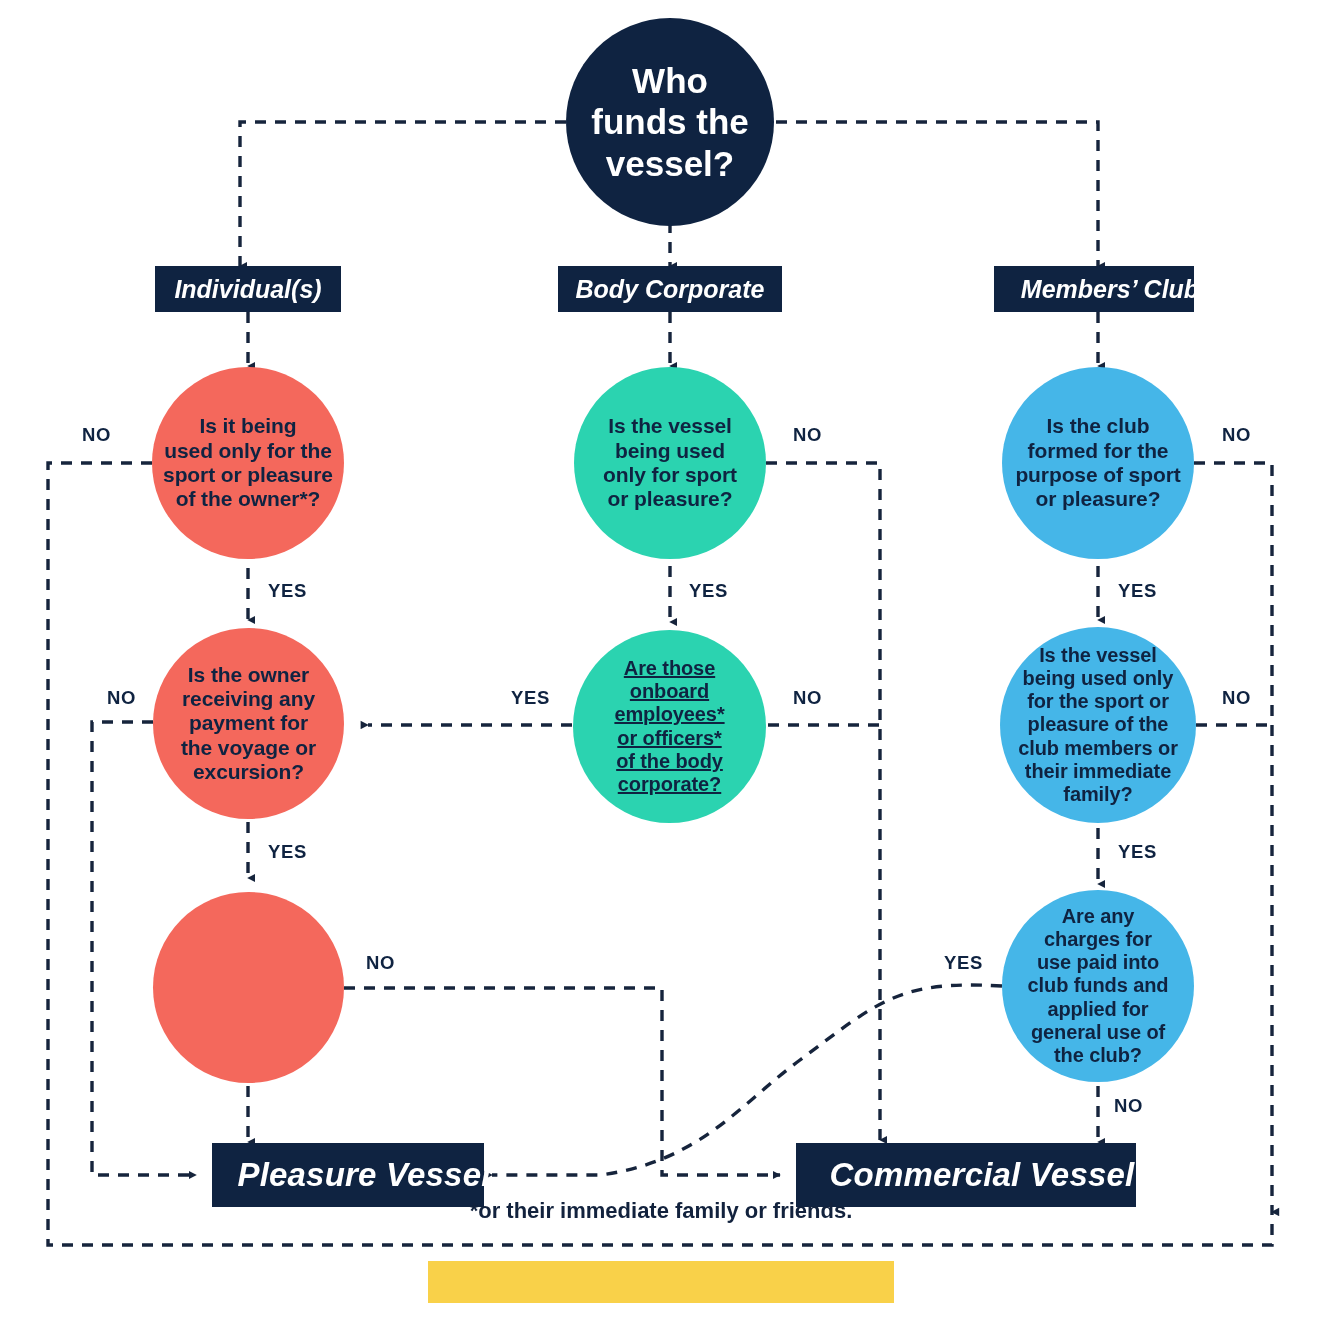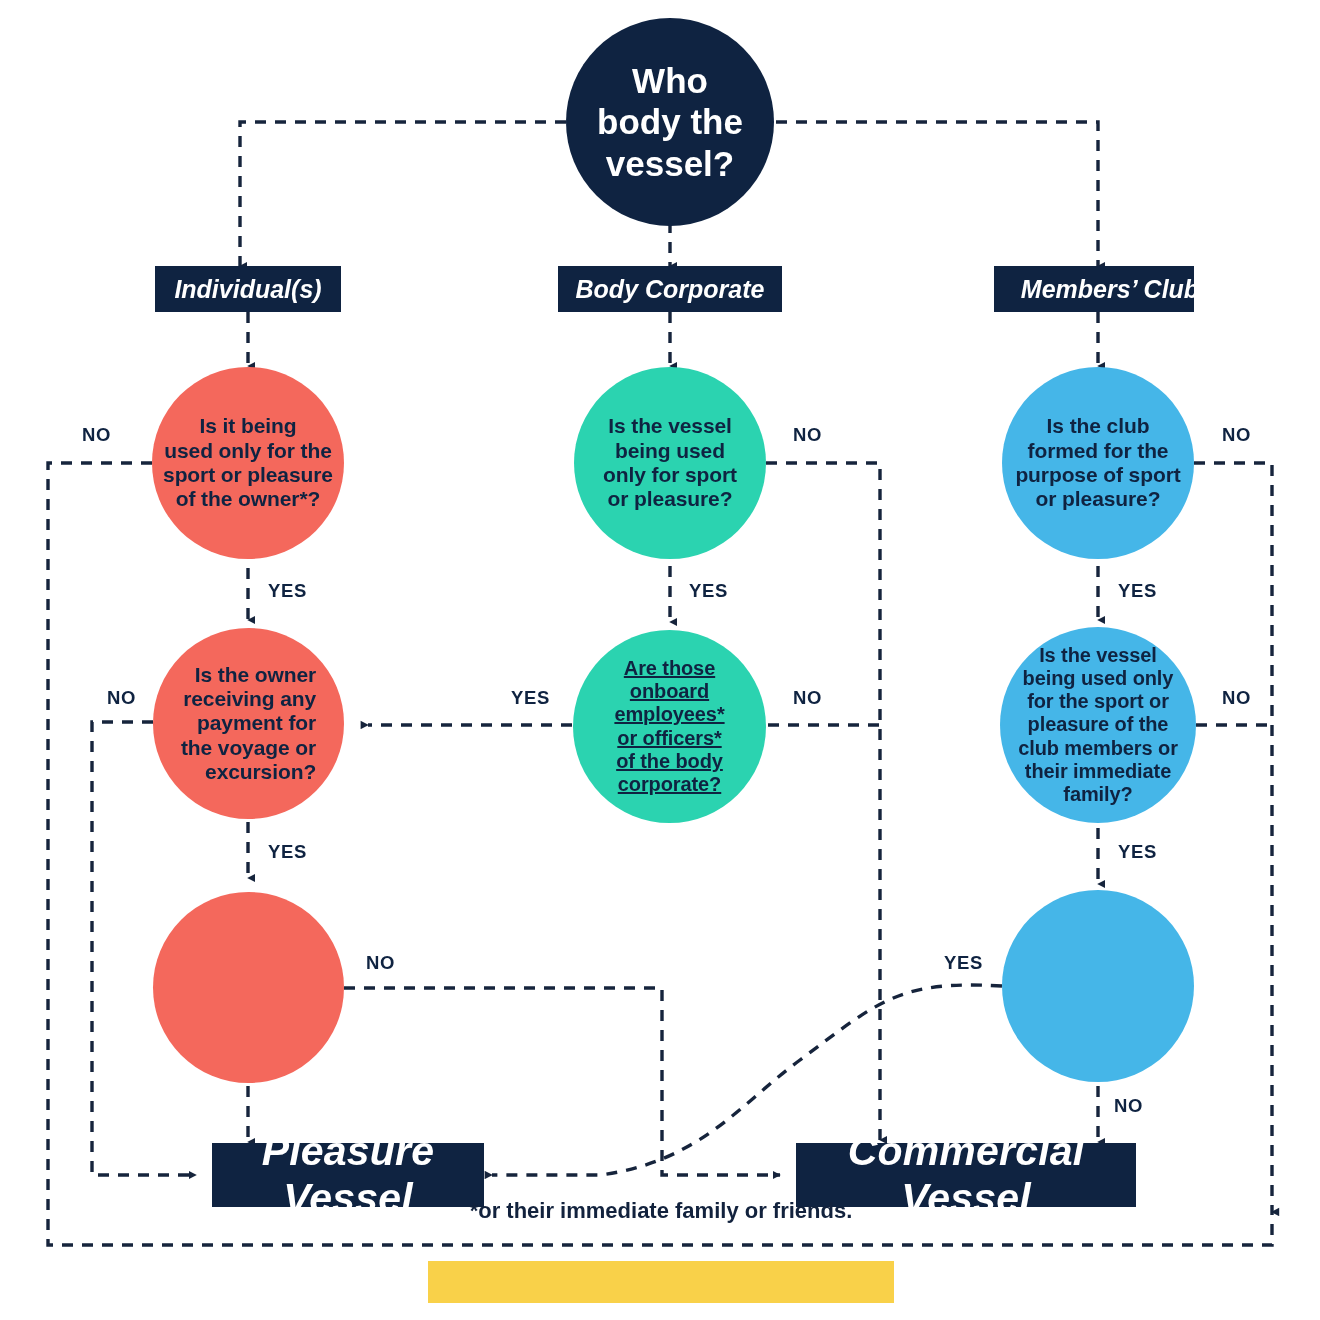--- a/index.html
+++ b/index.html
@@ -7,21 +7,21 @@
        font-family:"Liberation Sans", sans-serif;}
   #stage{position:relative;width:1320px;height:1320px;}
   svg#flow{position:absolute;left:0;top:0;width:1320px;height:1320px;}
 
   .node-text{position:absolute;display:flex;align-items:center;justify-content:center;
              text-align:center;pointer-events:none;}
   .circle-label{color:#0F2341;font-weight:700;line-height:1.16;letter-spacing:-0.1px;}
   .root-label{color:#ffffff;font-weight:700;font-size:35px;line-height:1.18;}
   .box-label{color:#ffffff;font-weight:700;font-style:italic;}
   .cat-label{font-size:25px;}
-  .term-label{font-size:41px;letter-spacing:0.2px;}
+  .term-label{font-size:33px;letter-spacing:0.2px;padding-left:16px;}
   .edge-label{position:absolute;color:#0F2341;font-weight:700;font-size:18.5px;
               letter-spacing:0.6px;pointer-events:none;}
   .note-label{color:#12223d;font-weight:600;font-size:22px;}
 </style>
 </head>
 <body>
 
 <div id="stage">
 
   <svg id="flow" viewBox="0 0 1320 1320">
@@ -68,40 +68,40 @@
       <path d="M1098,828 L1098,884" marker-end="url(#arrowDown)"></path>
       <path d="M1098,1086 L1098,1142" marker-end="url(#arrowDown)"></path>
       <path d="M1002,986 C900,980 880,1000 800,1060 C740,1104 700,1162 600,1175 L492,1175" marker-end="url(#arrowL)"></path>
 
       <path d="M1272,1212 L1272,1212"></path>
     </g>
   </svg>
 
   <div style="position:absolute;left:566px;top:18px;width:208px;height:208px;border-radius:50%;background:#0F2341;"></div>
   <div class="node-text root-label" style="left:566px;top:18px;width:208px;height:208px;white-space:pre-line;">Who
-body the
+funds the
 vessel?</div>
 
   <div style="position:absolute;left:155px;top:266px;width:186px;height:46px;background:#0F2341;"></div>
   <div class="node-text box-label cat-label" style="left:155px;top:266px;width:186px;height:46px;">Individual(s)</div>
 
   <div style="position:absolute;left:558px;top:266px;width:224px;height:46px;background:#0F2341;"></div>
   <div class="node-text box-label cat-label" style="left:558px;top:266px;width:224px;height:46px;">Body Corporate</div>
 
   <div style="position:absolute;left:994px;top:266px;width:200px;height:46px;background:#0F2341;"></div>
   <div class="node-text box-label cat-label" style="left:994px;top:266px;width:200px;height:46px;margin-left:16px;">Members’ Club</div>
 
   <div style="position:absolute;left:152px;top:367px;width:192px;height:192px;border-radius:50%;background:#F4685C;"></div>
   <div class="node-text circle-label" style="left:152px;top:367px;width:192px;height:192px;white-space:pre-line;font-size:21px;">Is it being
 used only for the
 sport or pleasure
 of the owner*?</div>
 
   <div style="position:absolute;left:153px;top:628px;width:191px;height:191px;border-radius:50%;background:#F4685C;"></div>
-  <div class="node-text circle-label" style="left:153px;top:628px;width:191px;height:191px;white-space:pre-line;font-size:21px;text-align:right;">Is the owner
+  <div class="node-text circle-label" style="left:153px;top:628px;width:191px;height:191px;white-space:pre-line;font-size:21px;">Is the owner
 receiving any
 payment for
 the voyage or
 excursion?</div>
 
   <div style="position:absolute;left:153px;top:892px;width:191px;height:191px;border-radius:50%;background:#F4685C;"></div>
 
   <div style="position:absolute;left:574px;top:367px;width:192px;height:192px;border-radius:50%;background:#2BD3B0;"></div>
   <div class="node-text circle-label" style="left:574px;top:367px;width:192px;height:192px;white-space:pre-line;font-size:21px;">Is the vessel
 being used
@@ -125,20 +125,27 @@
   <div style="position:absolute;left:1000px;top:627px;width:196px;height:196px;border-radius:50%;background:#45B6E8;"></div>
   <div class="node-text circle-label" style="left:1000px;top:627px;width:196px;height:196px;white-space:pre-line;font-size:20px;">Is the vessel
 being used only
 for the sport or
 pleasure of the
 club members or
 their immediate
 family?</div>
 
   <div style="position:absolute;left:1002px;top:890px;width:192px;height:192px;border-radius:50%;background:#45B6E8;"></div>
+  <div class="node-text circle-label" style="left:1002px;top:890px;width:192px;height:192px;white-space:pre-line;font-size:20px;">Are any
+charges for
+use paid into
+club funds and
+applied for
+general use of
+the club?</div>
 
   <div style="position:absolute;left:212px;top:1143px;width:272px;height:64px;background:#0F2341;"></div>
   <div class="node-text box-label term-label" style="left:212px;top:1143px;width:272px;height:64px;">Pleasure Vessel</div>
 
   <div style="position:absolute;left:796px;top:1143px;width:340px;height:64px;background:#0F2341;"></div>
   <div class="node-text box-label term-label" style="left:796px;top:1143px;width:340px;height:64px;border-radius:7px;">Commercial Vessel</div>
 
   <div class="edge-label" style="left:82px;top:424px;">NO</div>
   <div class="edge-label" style="left:268px;top:580px;">YES</div>
   <div class="edge-label" style="left:107px;top:687px;">NO</div>

